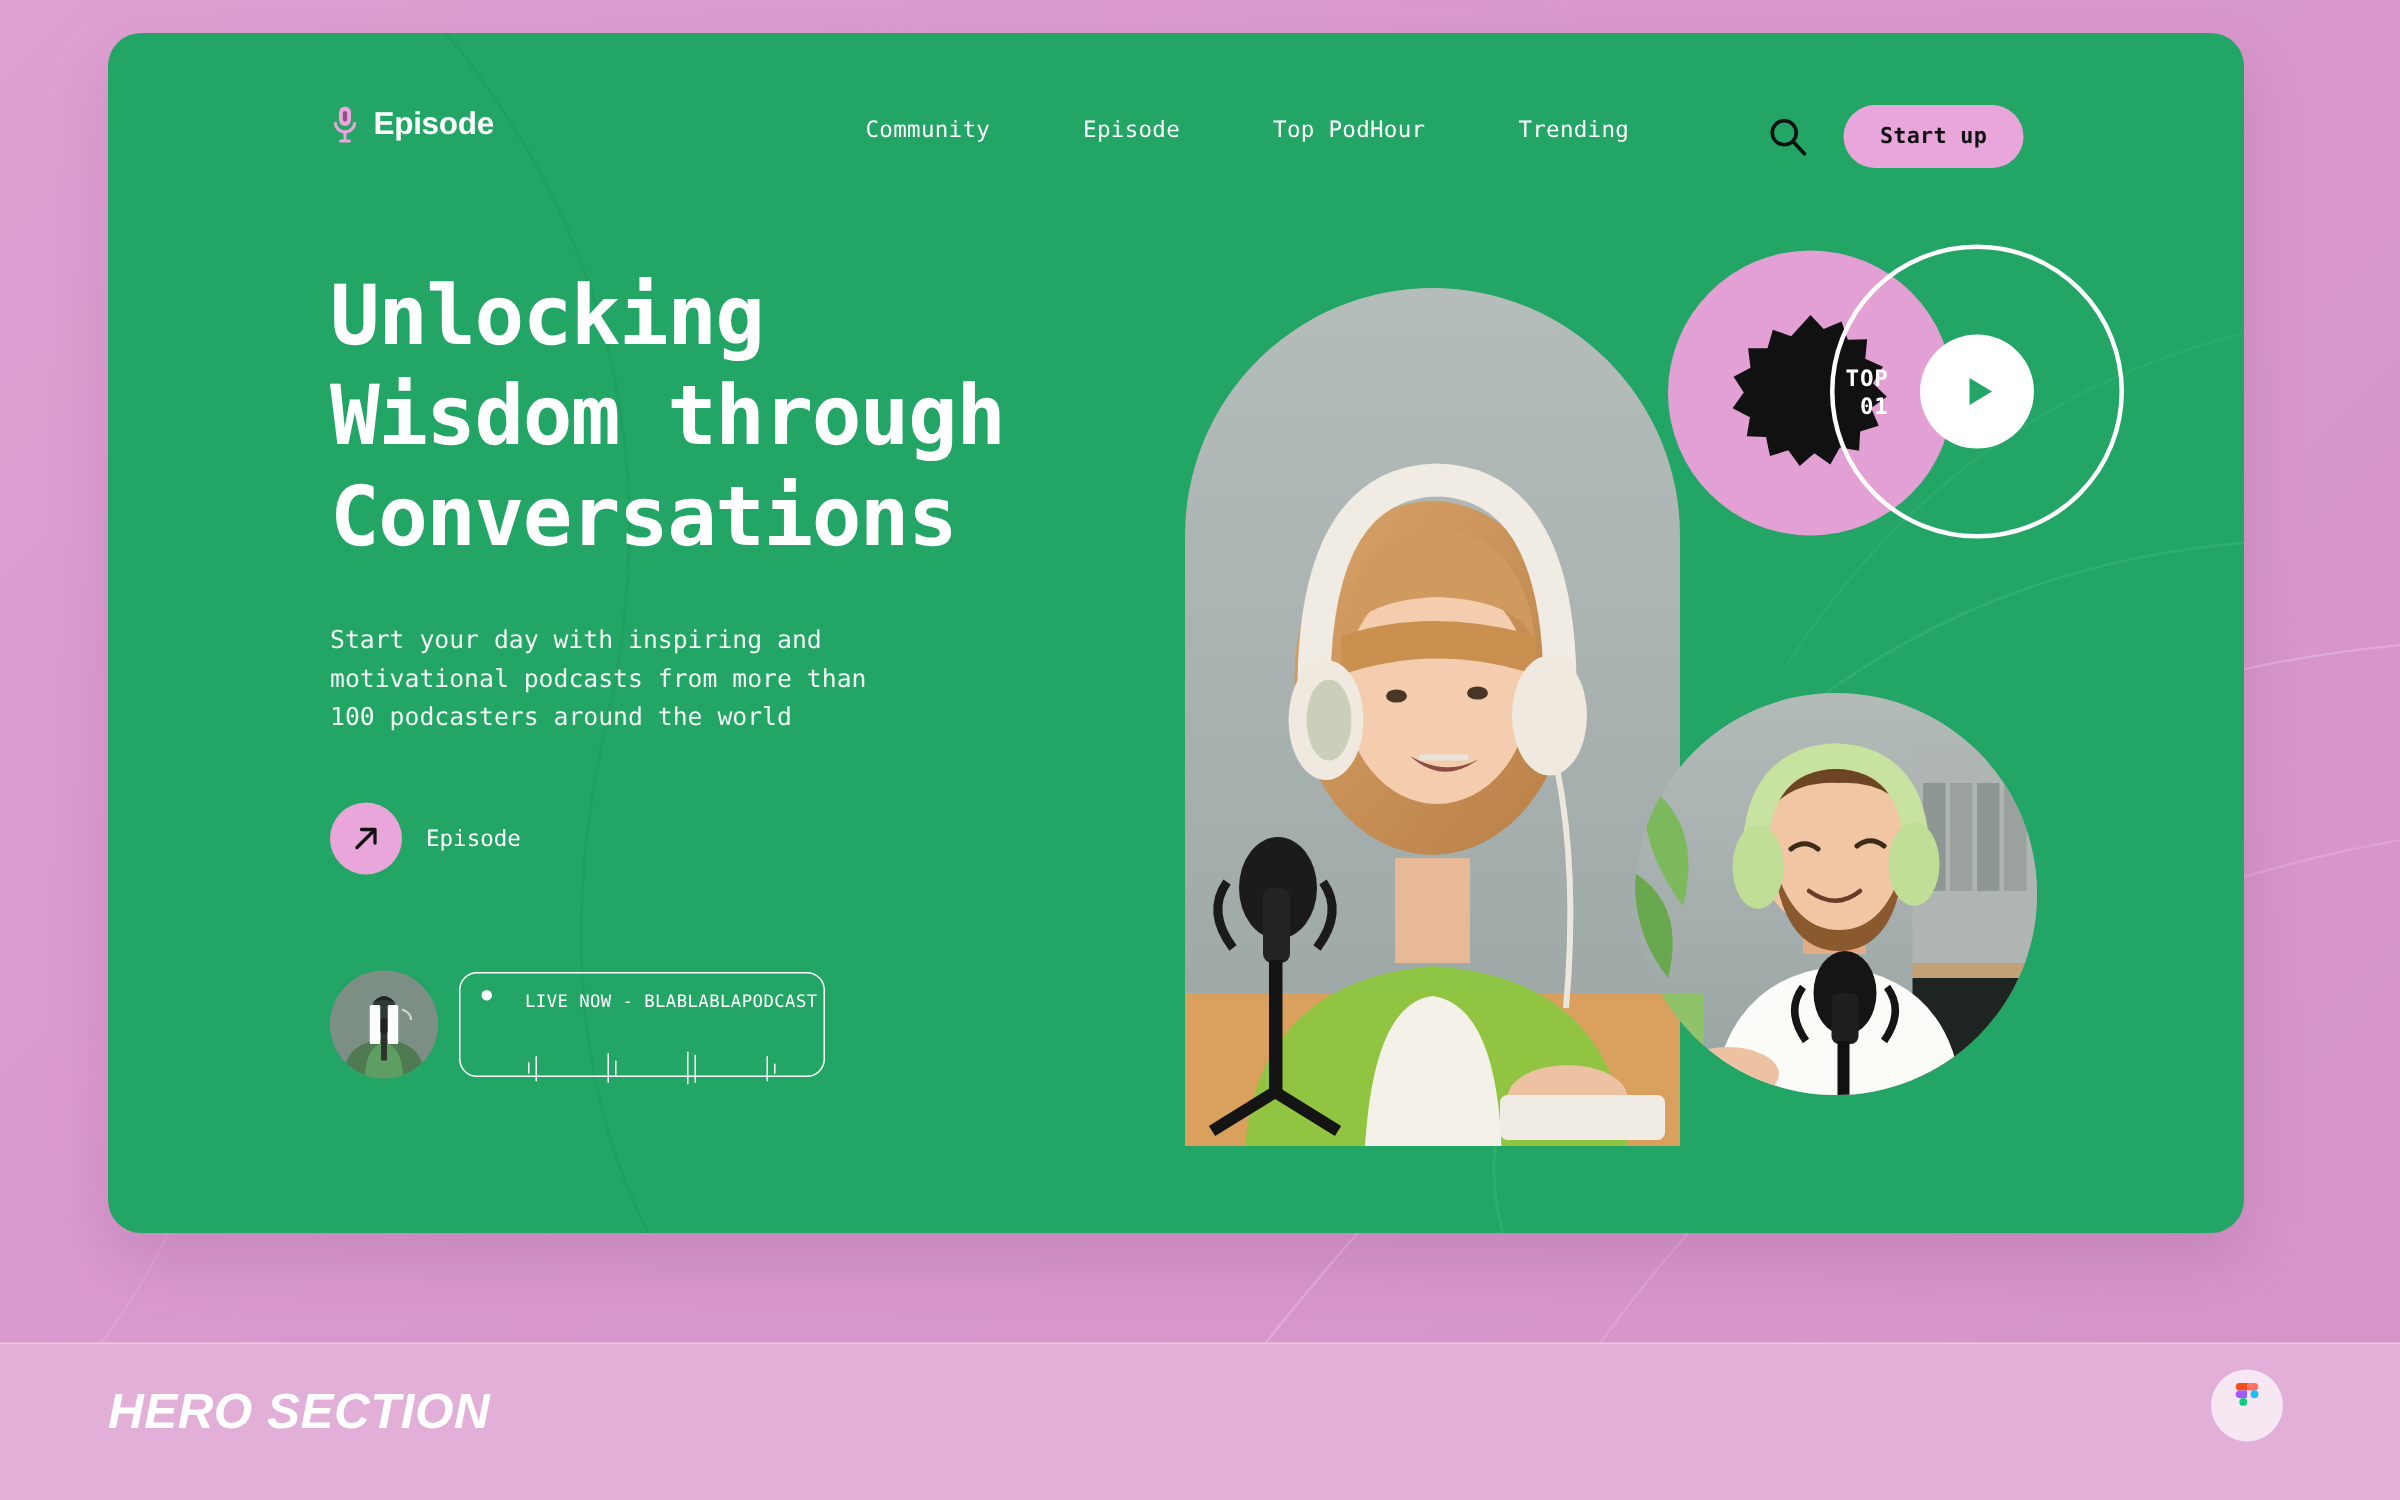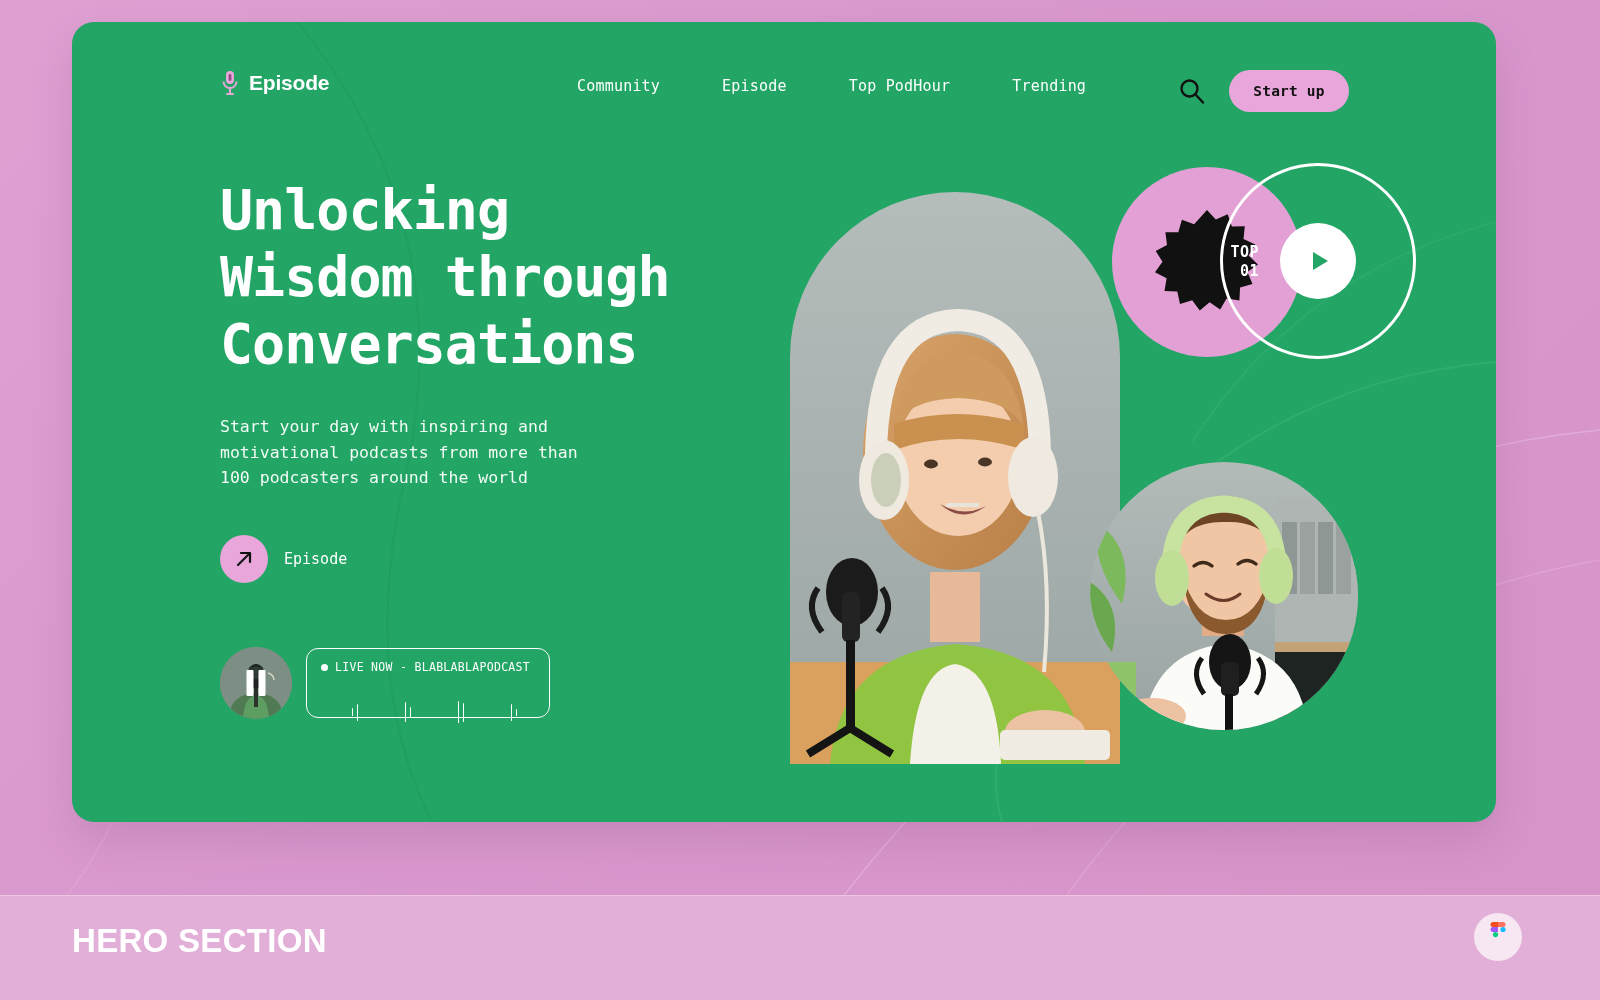--- a/index.html
+++ b/index.html
@@ -37,20 +37,21 @@
   }
   .caption-title {
     position: absolute;
     left: 72px;
     top: 26px;
     font-family: "Liberation Sans", sans-serif;
     font-weight: bold;
     font-size: 33px;
     letter-spacing: 0.3px;
     color: #ffffff;
+    font-style: italic;
   }
   .figma-badge {
     position: absolute;
     right: 78px;
     top: 17px;
     width: 48px;
     height: 48px;
     border-radius: 50%;
     background: #f6e7f2;
     display: flex;
@@ -239,22 +240,22 @@
   }
   .player-box {
     width: 244px;
     height: 70px;
     border: 1.6px solid #ffffff;
     border-radius: 12px;
     padding: 11px 14px 0 14px;
   }
   .live-line {
     display: flex;
-    align-items: center;
-    gap: 7px;
+    align-items: flex-start;
+    gap: 22px;
     margin-bottom: 25px;
   }
   .live-dot {
     width: 7px;
     height: 7px;
     border-radius: 50%;
     background: #ffffff;
     flex: 0 0 auto;
   }
   .live-text {

